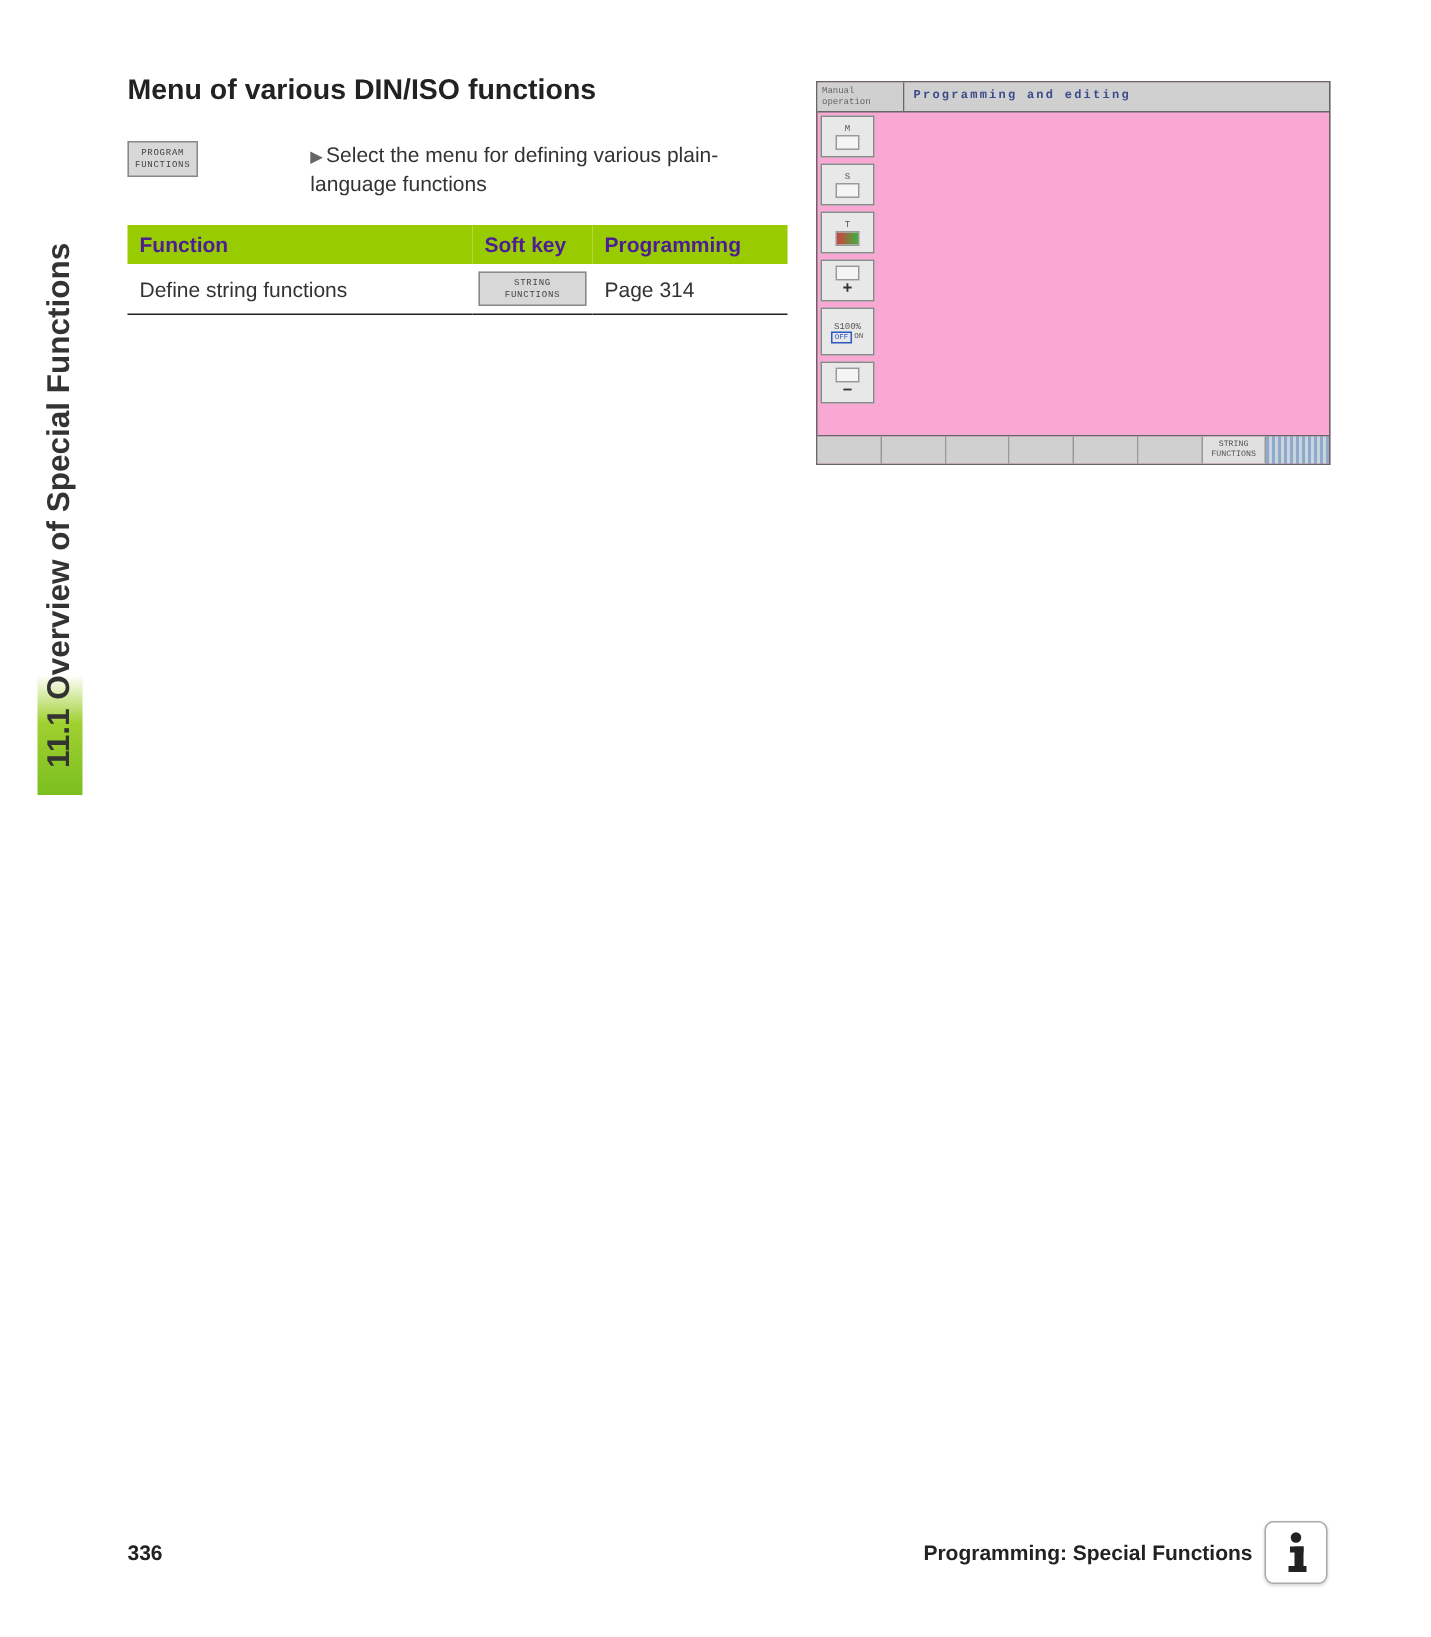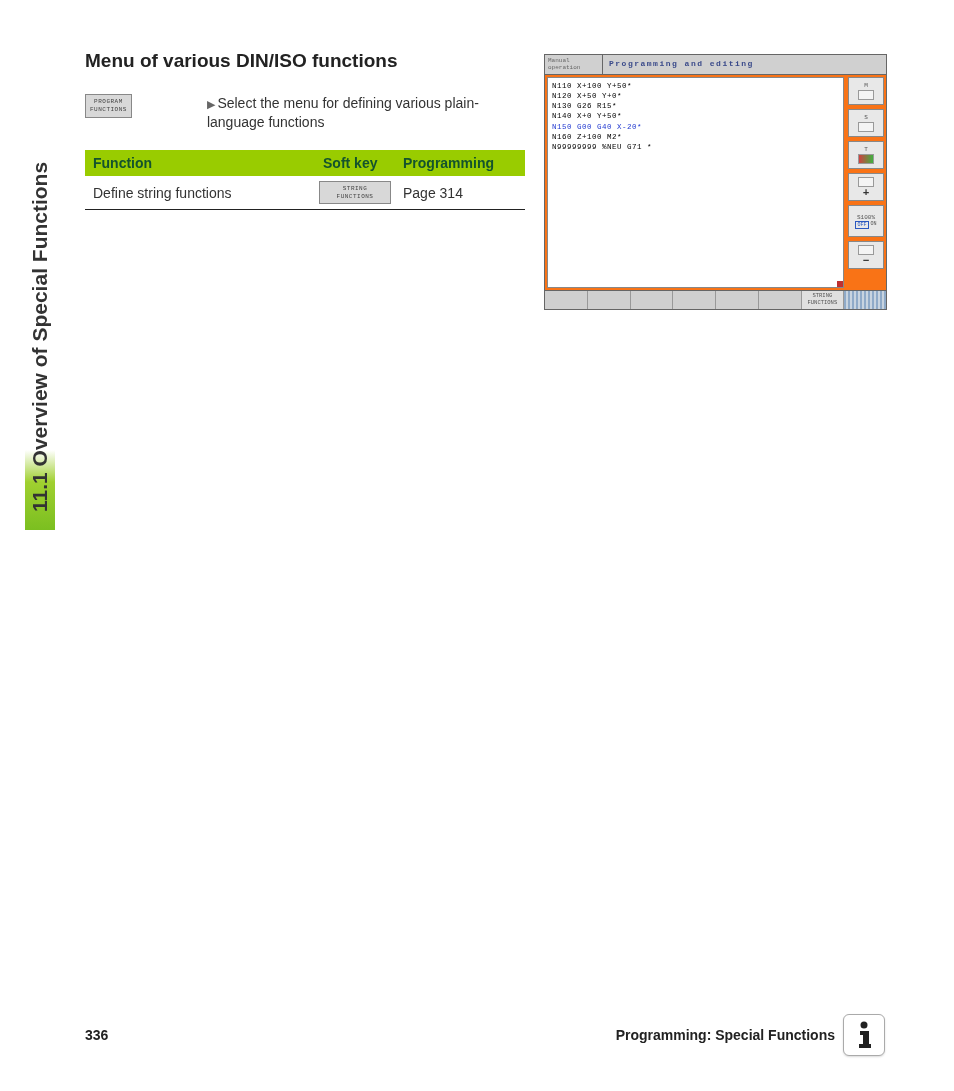--- a/index.html
+++ b/index.html
@@ -84,21 +84,21 @@
     border-collapse: collapse;
     font-size: 14px;
   }
   table.func-table thead tr {
     background: #99cc00;
   }
   table.func-table th {
     text-align: left;
     font-weight: bold;
     padding: 5px 8px;
-    color: #14532d;
+    color: #4c1d95;
     font-size: 14px;
   }
   table.func-table td {
     padding: 7px 8px;
     vertical-align: middle;
     border-bottom: 1px solid #222;
     color: #333;
   }
   table.func-table td.softkey-cell {
     padding: 5px 4px;
@@ -106,21 +106,21 @@
   table.func-table thead th { border: none; }
 
   
   .screenshot-panel {
     position: absolute;
     left: 544px;
     top: 54px;
     width: 343px;
     height: 256px;
     border: 1px solid #666;
-    background: #f97316;
+    background: #f9a8d4;
     font-family: "Courier New", monospace;
   }
   .sp-header {
     display: flex;
     border-bottom: 1px solid #666;
     height: 20px;
   }
   .sp-mode {
     width: 58px;
     font-size: 6px;
@@ -288,30 +288,20 @@
 
 <div class="screenshot-panel">
   <div class="sp-header">
     <div class="sp-mode">
       <div>Manual</div>
       <div>operation</div>
     </div>
     <div class="sp-title">Programming and editing</div>
   </div>
   <div class="sp-body">
-    <div class="sp-editor">
-      <div class="line">N110 X+100 Y+50*</div>
-      <div class="line">N120 X+50 Y+0*</div>
-      <div class="line">N130 G26 R15*</div>
-      <div class="line">N140 X+0 Y+50*</div>
-      <div class="line hl">N150 G00 G40 X-20*</div>
-      <div class="line">N160 Z+100 M2*</div>
-      <div class="line">N99999999 %NEU G71 *</div>
-      <div class="sp-scroll-mark"></div>
-    </div>
     <div class="sp-right">
       <div class="sp-btn">
         <span>M</span>
         <div class="mini-icon"></div>
       </div>
       <div class="sp-btn">
         <span>S</span>
         <div class="mini-icon"></div>
       </div>
       <div class="sp-btn">

